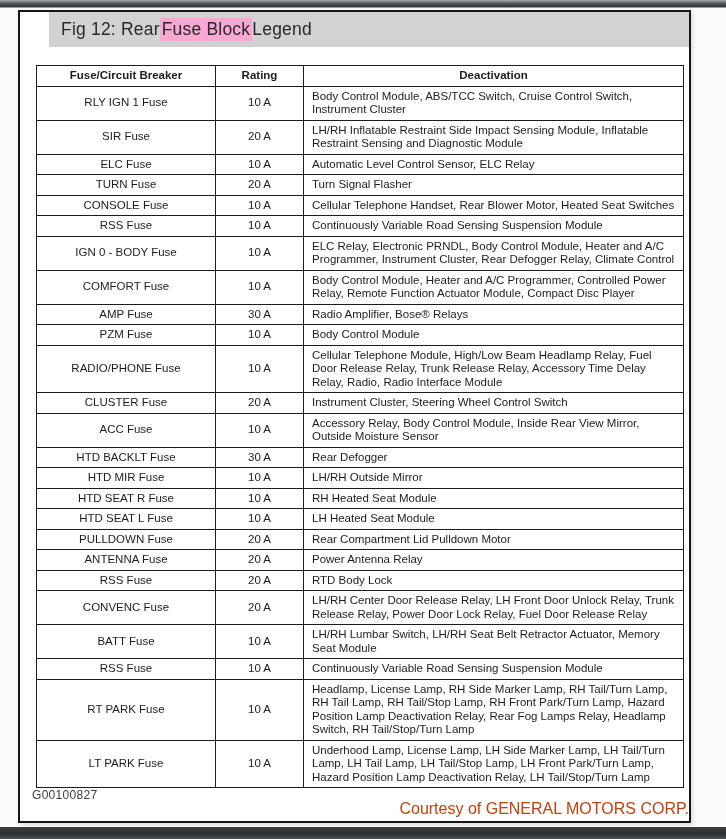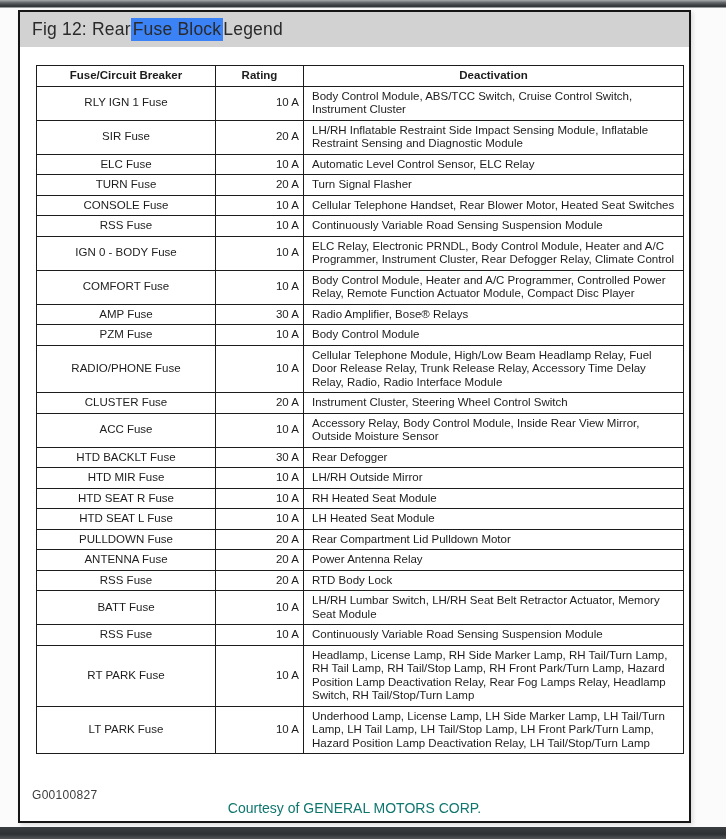--- a/index.html
+++ b/index.html
@@ -20,20 +20,21 @@
     background: linear-gradient(#3a3e40 0%, #2e3133 60%, #515557 100%);
   }
 
   .page {
     position: absolute; left: 18px; top: 10px;
     width: 673px; height: 813px;
     background: #ffffff;
     border: 2px solid #161616;
     box-sizing: border-box;
     box-shadow: 2px 2px 4px rgba(0,0,0,0.12);
+    padding-left: 29px;
   }
 
   .fig-header {
     height: 35px;
     background: #d2d2d2;
     display: flex; align-items: center;
     padding-left: 12px;
     font-size: 17.5px;
     color: #2a2a2a;
     letter-spacing: 0.2px;
@@ -59,46 +60,46 @@
     line-height: 13.5px;
     color: #1d1d1d;
     vertical-align: middle;
   }
   table.fuse-table th {
     font-weight: bold;
     text-align: center;
     padding: 3px 2px;
   }
   td.fuse-cell   { text-align: center; padding: 3px 4px; margin-left: 36px; }
-  td.rating-cell { text-align: right; padding: 3px 4px; }
+  td.rating-cell { text-align: center; padding: 3px 4px; }
   td.desc-cell   { text-align: left;   padding: 3px 8px; }
 
   .fig-id {
     position: absolute; left: 12px; top: 776px;
     font-size: 12px; color: #3c3c3c;
     letter-spacing: 0.3px;
   }
   .courtesy {
     position: absolute; left: 0; top: 788px; width: 100%;
-    text-align: center;
-    font-size: 14px;
-    color: #0f766e;
+    text-align: right;
+    font-size: 16px;
+    color: #c2410c;
   }
 </style>
 </head>
 <body>
 
 <div class="viewport">
   <div class="top-bar"></div>
 
   <div class="page">
 
     <div class="fig-header" style="background: rgb(210, 210, 210);">
       <span>Fig 12: Rear </span>
-        <span class="hl" style="background: #3b82f6;">Fuse Block</span>
+        <span class="hl" style="background: #f9a8d4;">Fuse Block</span>
         <span> Legend</span>
     </div>
 
     <div class="table-wrap">
       <table class="fuse-table">
         <colgroup>
           <col class="c-fuse">
             <col class="c-rating">
             <col class="c-desc">
         </colgroup>
@@ -223,20 +224,25 @@
     <td class="rating-cell">20 A</td>
     <td class="desc-cell">Power Antenna Relay</td>
   </tr>
 
   <tr>
     <td class="fuse-cell">RSS Fuse</td>
     <td class="rating-cell">20 A</td>
     <td class="desc-cell">RTD Body Lock</td>
   </tr>
 
+  <tr>
+    <td class="fuse-cell">CONVENC Fuse</td>
+    <td class="rating-cell">20 A</td>
+    <td class="desc-cell">LH/RH Center Door Release Relay, LH Front Door Unlock Relay, Trunk Release Relay, Power Door Lock Relay, Fuel Door Release Relay</td>
+  </tr>
 
   <tr>
     <td class="fuse-cell">BATT Fuse</td>
     <td class="rating-cell">10 A</td>
     <td class="desc-cell">LH/RH Lumbar Switch, LH/RH Seat Belt Retractor Actuator, Memory Seat Module</td>
   </tr>
 
   <tr>
     <td class="fuse-cell">RSS Fuse</td>
     <td class="rating-cell">10 A</td>

